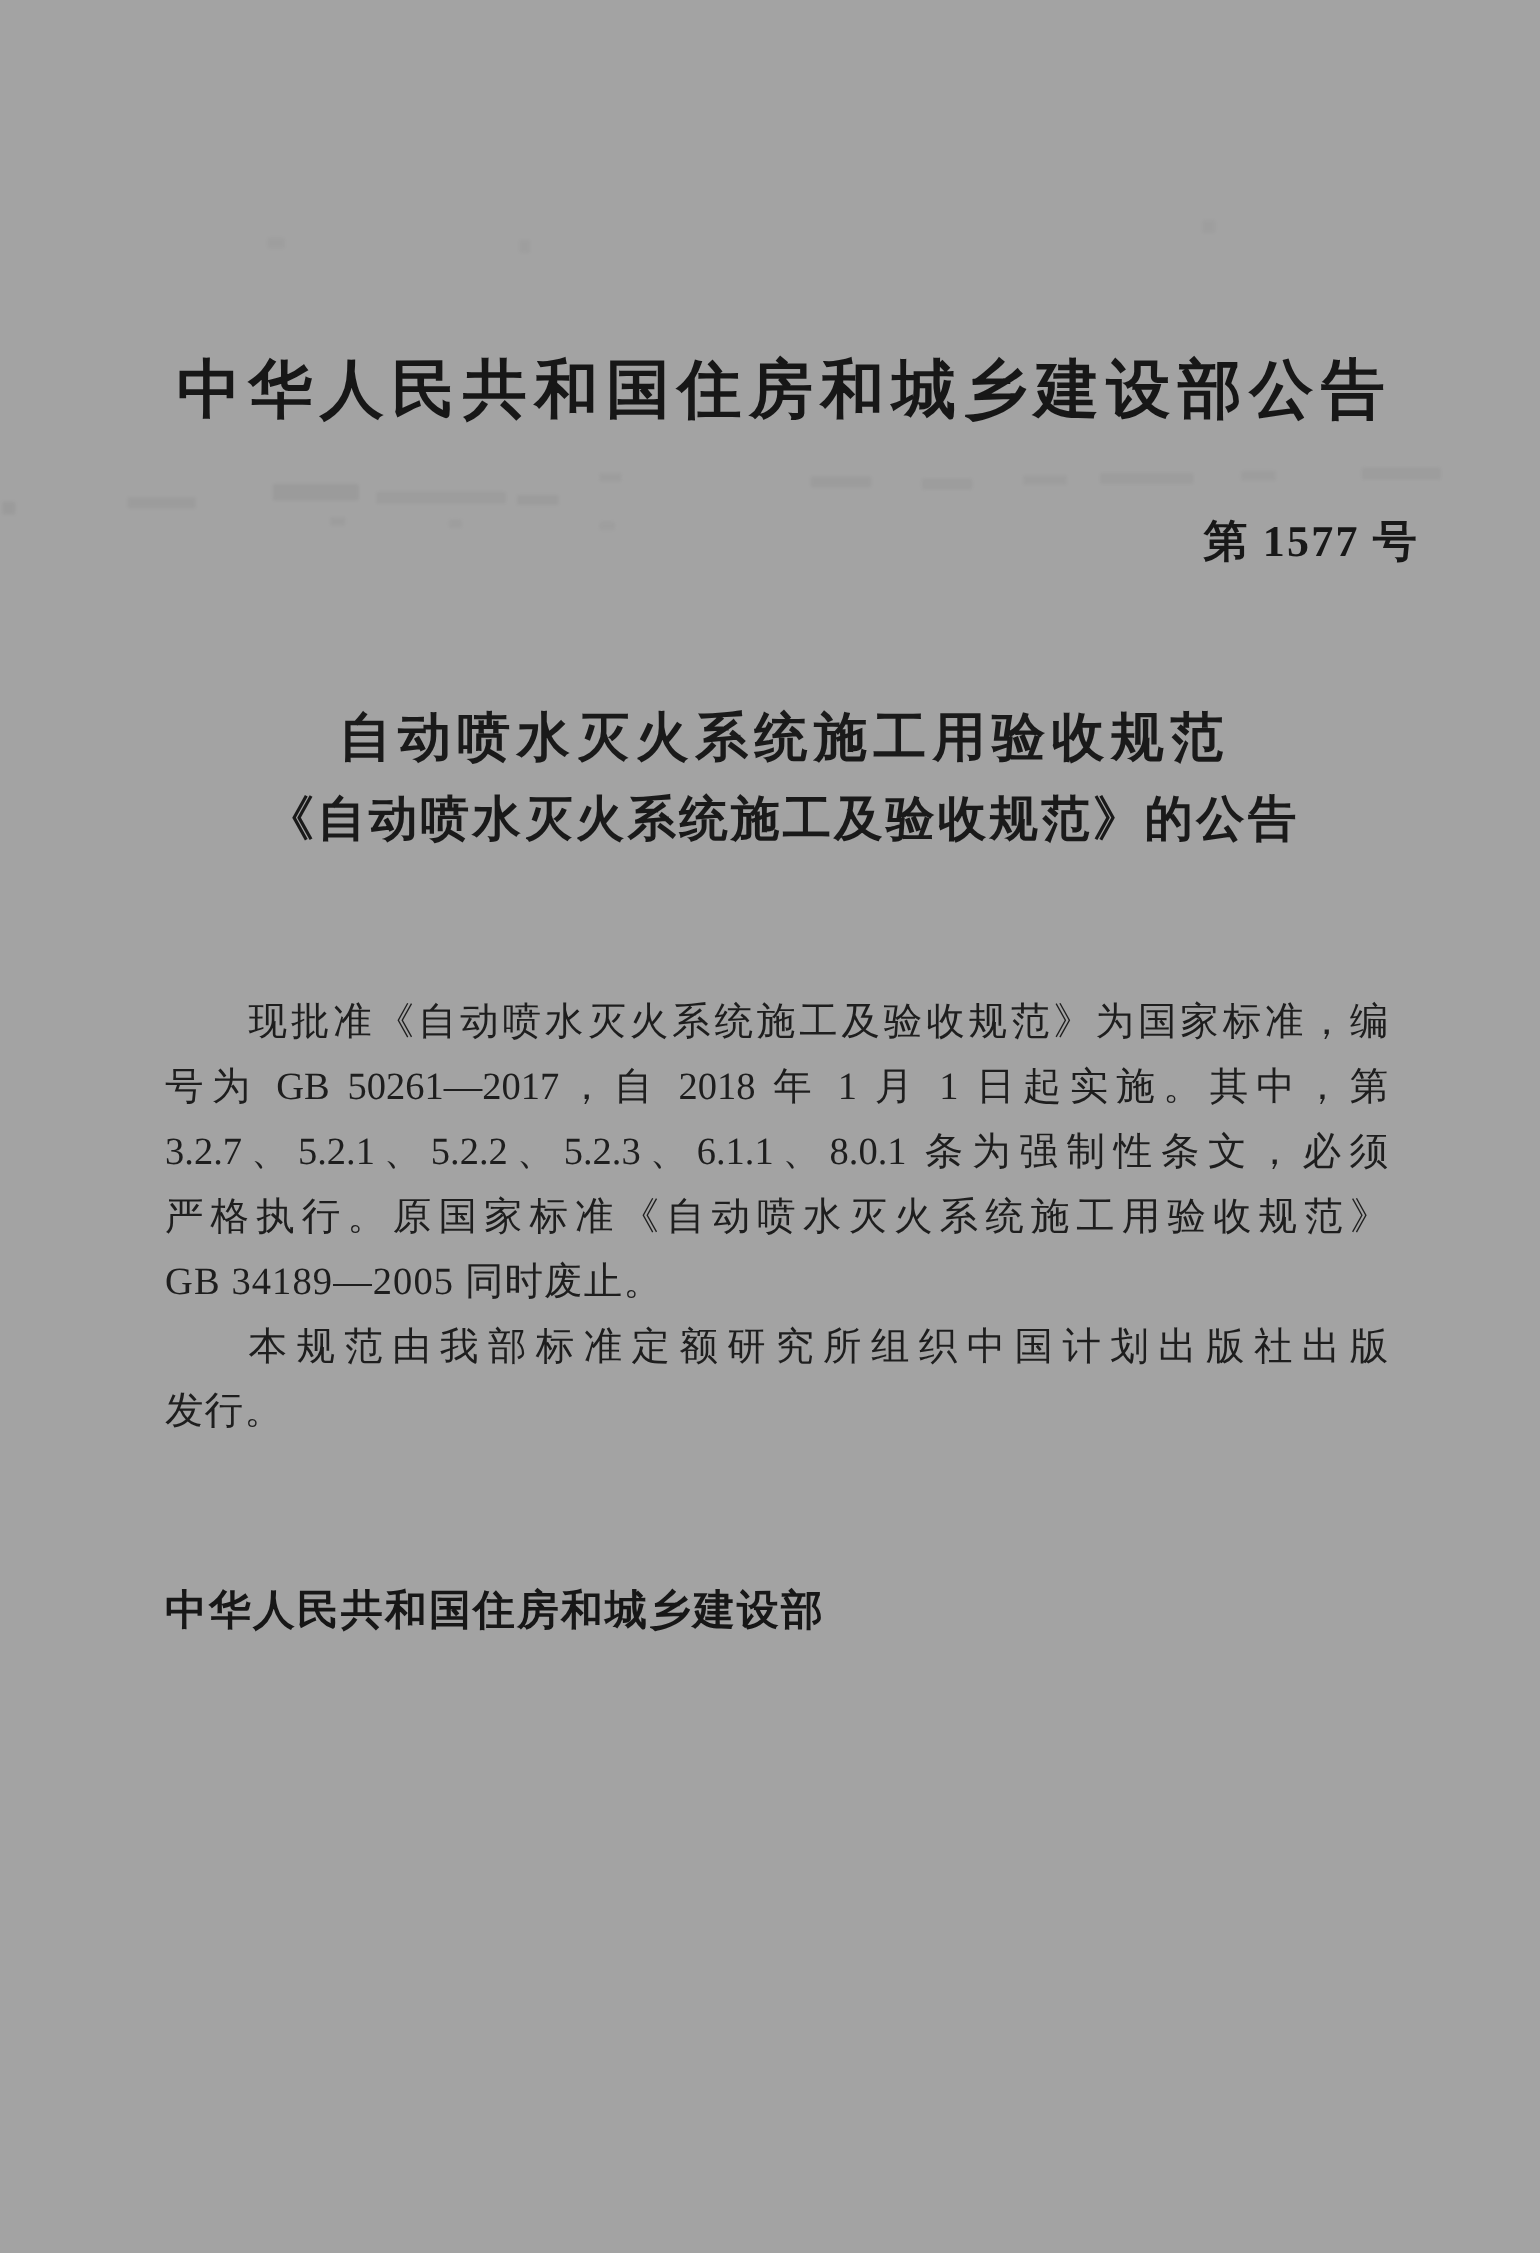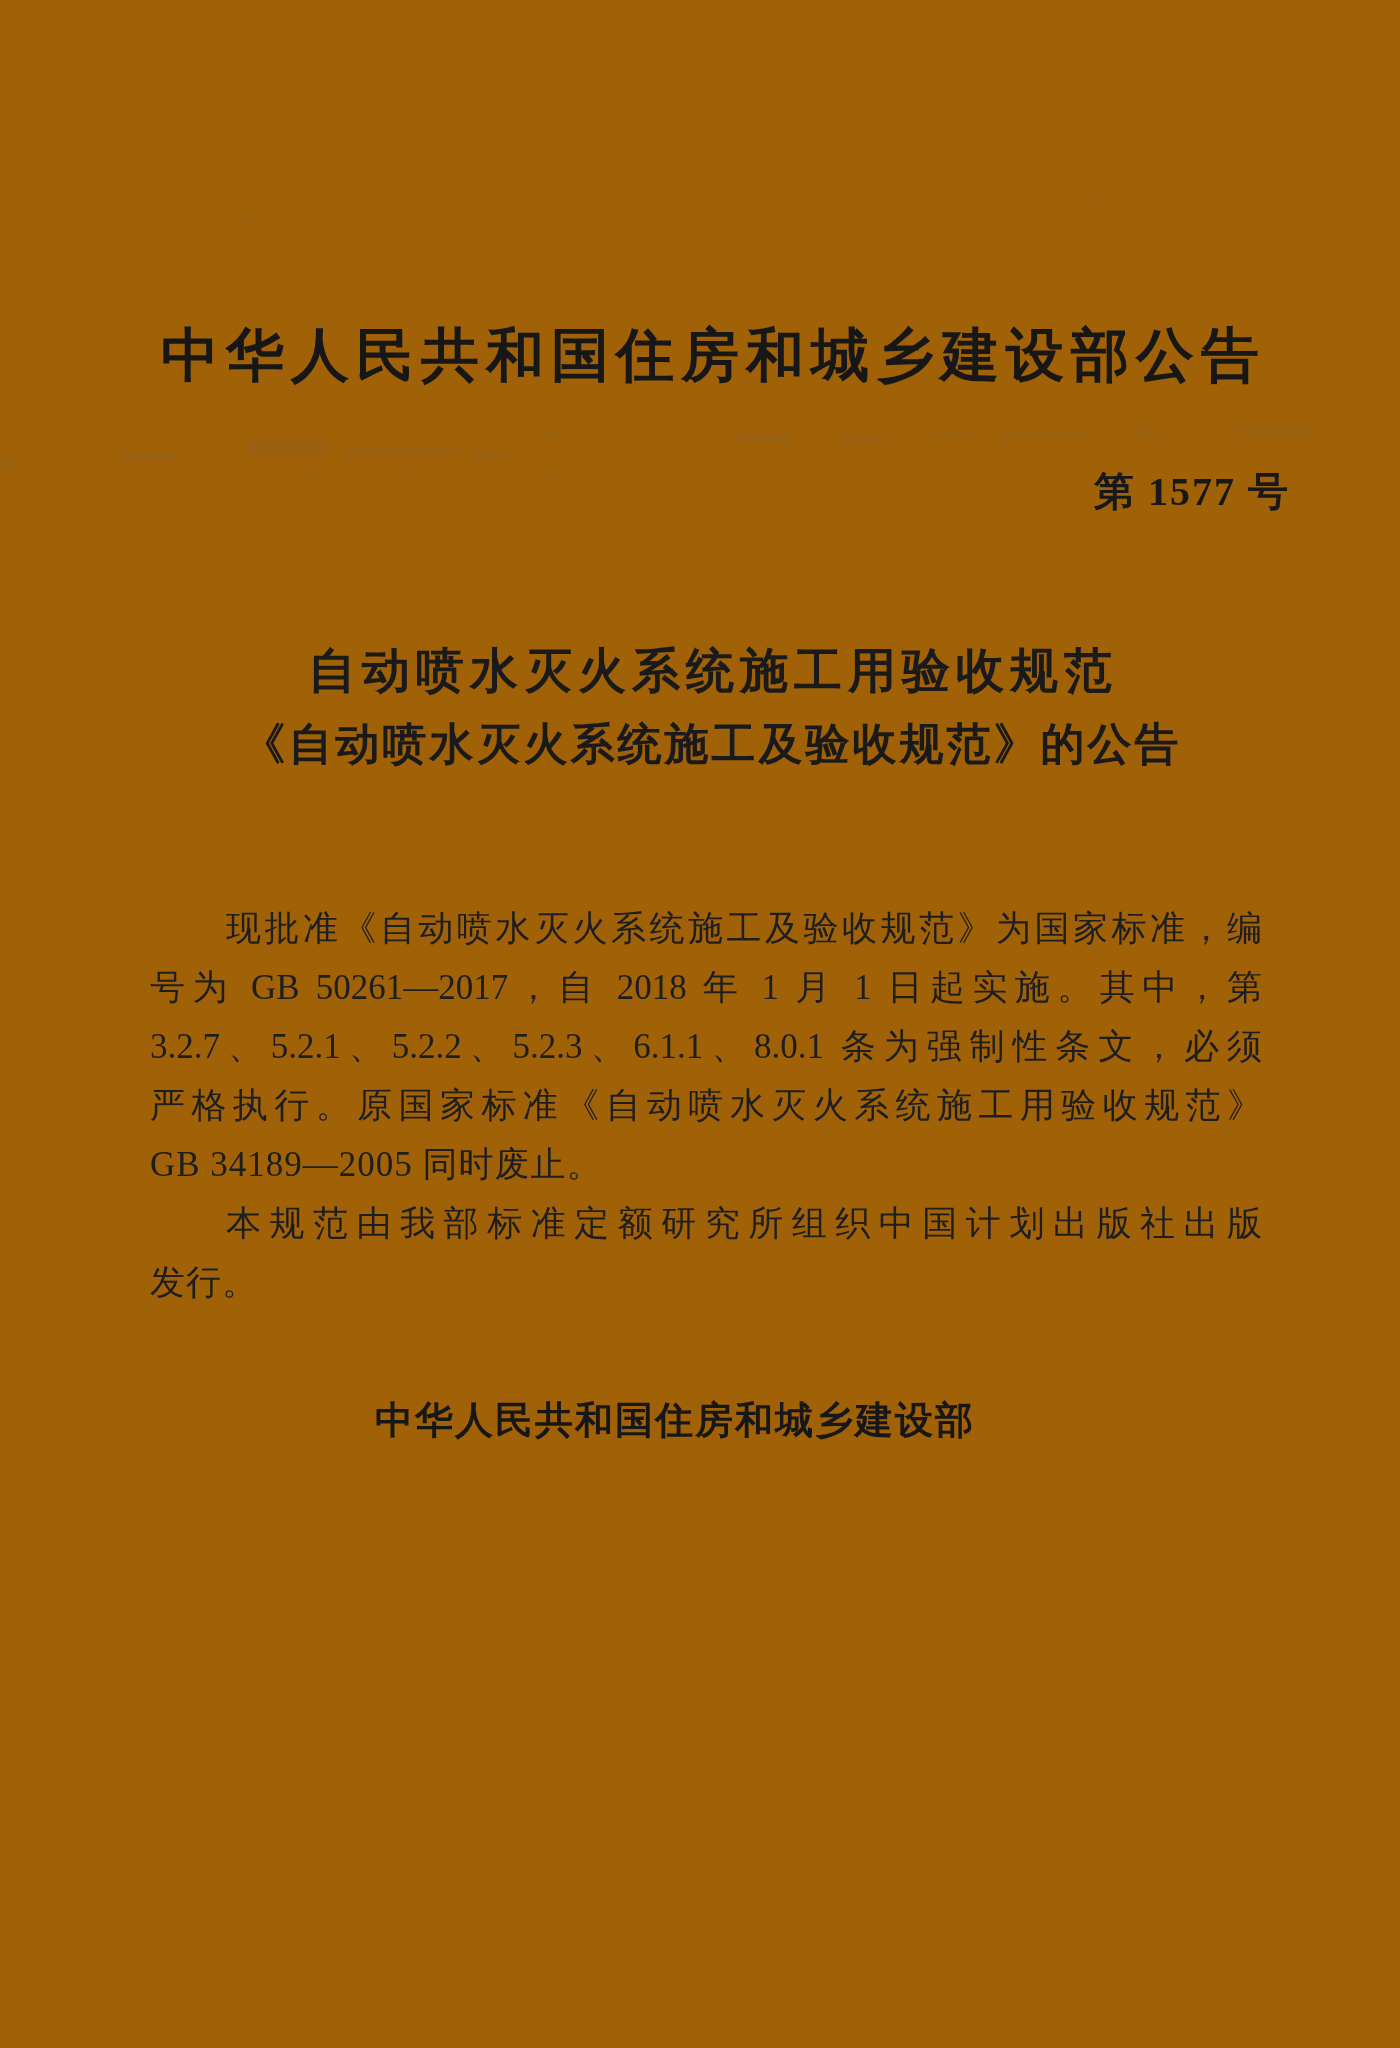--- a/index.html
+++ b/index.html
@@ -11,21 +11,21 @@
     height: 2048px;
     position: relative;
     background: #ffffff;
     font-family: "Liberation Serif", serif;
     color: #1d1d1d;
     overflow: hidden;
   }
   .page {
     position: absolute;
     inset: 0;
-    background: #a16207;
+    background: #a3a3a3;
   }
 
   
   .art {
     position: absolute;
     background: rgba(90, 90, 90, 0.18);
     filter: blur(1.3px);
     border-radius: 2px;
     pointer-events: none;
   }
@@ -102,24 +102,24 @@
     padding-left: 76px;
   }
   .bline.left {
     text-align: left;
     letter-spacing: 1px;
   }
 
   
   .signature {
     position: absolute;
-    top: 1396px;
+    top: 1440px;
     left: 150px;
     width: 1050px; 
-    text-align: center;
+    text-align: left;
   }
   .signature .issuer {
     font-family: "Liberation Sans", sans-serif;
     font-weight: 700;
     font-size: 38px;
     line-height: 48px;
     letter-spacing: 2px;
     color: #171717;
   }
   .signature .date {

